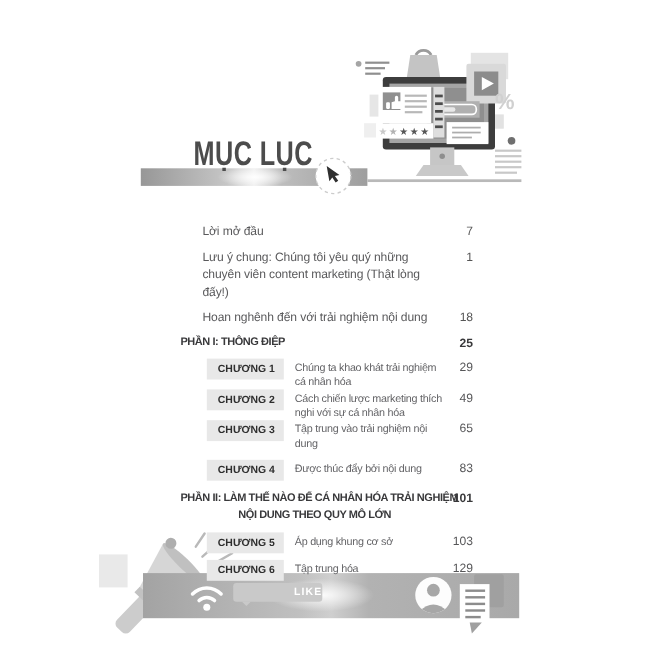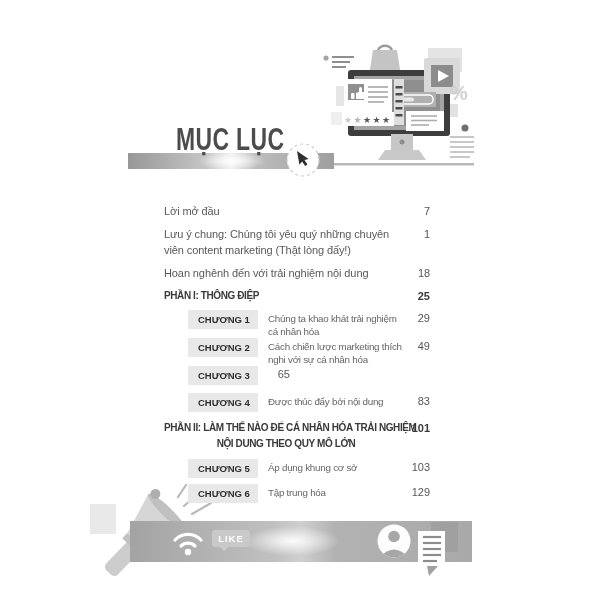--- a/index.html
+++ b/index.html
@@ -9,28 +9,28 @@
 
   
   .main-title{position:absolute;left:176px;top:122px;margin:0;
     font-size:31px;font-weight:800;color:#4c4c4c;letter-spacing:.5px;white-space:nowrap;
     transform:scaleX(.74);transform-origin:left top;z-index:3;}
   .percent{position:absolute;left:450px;top:82px;font-size:20px;font-weight:bold;color:#d0d0d0;z-index:2;}
 
   
   .like{position:absolute;left:212px;top:530px;width:38px;height:17px;background:#c9c9c9;
     border-radius:3px;color:#fff;font-weight:bold;font-size:9.5px;letter-spacing:1px;
-    text-align:center;line-height:17px;z-index:4;}
+    text-align:right;line-height:17px;z-index:4;padding-left:43px;}
   .like::after{content:'';position:absolute;left:8px;top:100%;
     border:4px solid transparent;border-top-color:#c9c9c9;}
 
   
   .toc{position:absolute;left:164px;top:203px;width:266px;z-index:3;color:#58585a;}
   .row{display:flex;align-items:flex-start;}
-  .entry{font-size:11px;line-height:16px;letter-spacing:-.1px;margin-bottom:7px;color:#59595b;}
+  .entry{font-size:11px;line-height:16px;letter-spacing:-.1px;margin-bottom:7px;color:#59595b;margin-left:20px;}
   .etitle{flex:1;padding-right:6px;min-width:0;}
   .epage{width:22px;flex-shrink:0;text-align:right;font-size:11px;color:#555;}
   .part{margin-bottom:6px;font-weight:bold;color:#39393b;font-size:10px;line-height:16px;}
   .part .epage{font-weight:bold;color:#39393b;}
   .ptitle{flex:1;min-width:0;letter-spacing:-.4px;}
   .ptitle.centered{text-align:center;}
   .pline1{white-space:nowrap;}
   .pline2:empty{display:none;}
   .part.p2{margin-bottom:7px;}
   .chapter{margin:0 0 0 24px;}
@@ -260,20 +260,21 @@
       <div class="chtitle">Chúng ta khao khát trải nghiệm cá nhân hóa</div>
       <div class="epage">29</div>
     </div>
     <div class="row chapter">
       <div class="chlabel">CHƯƠNG 2</div>
       <div class="chtitle">Cách chiến lược marketing thích nghi với sự cá nhân hóa</div>
       <div class="epage">49</div>
     </div>
     <div class="row chapter gap">
       <div class="chlabel">CHƯƠNG 3</div>
+      <div class="chtitle">Tập trung vào trải nghiệm nội dung</div>
       <div class="epage">65</div>
     </div>
     <div class="row chapter">
       <div class="chlabel">CHƯƠNG 4</div>
       <div class="chtitle">Được thúc đẩy bởi nội dung</div>
       <div class="epage">83</div>
     </div>
 
     <div class="spacer8"></div>
 

